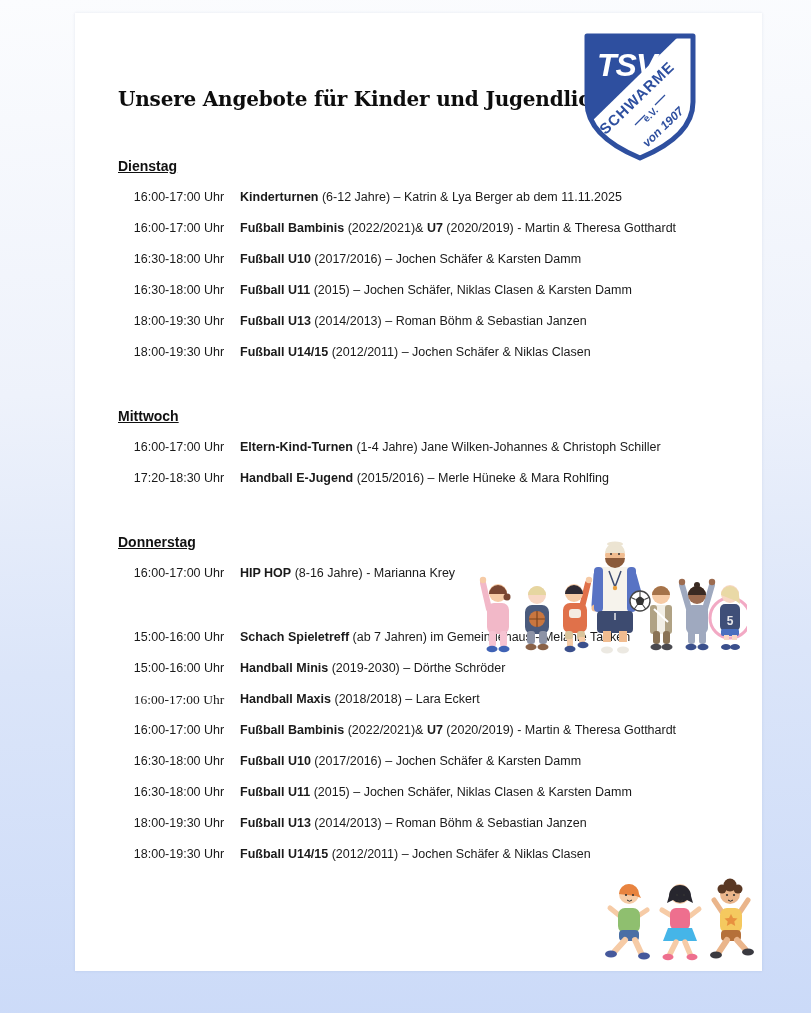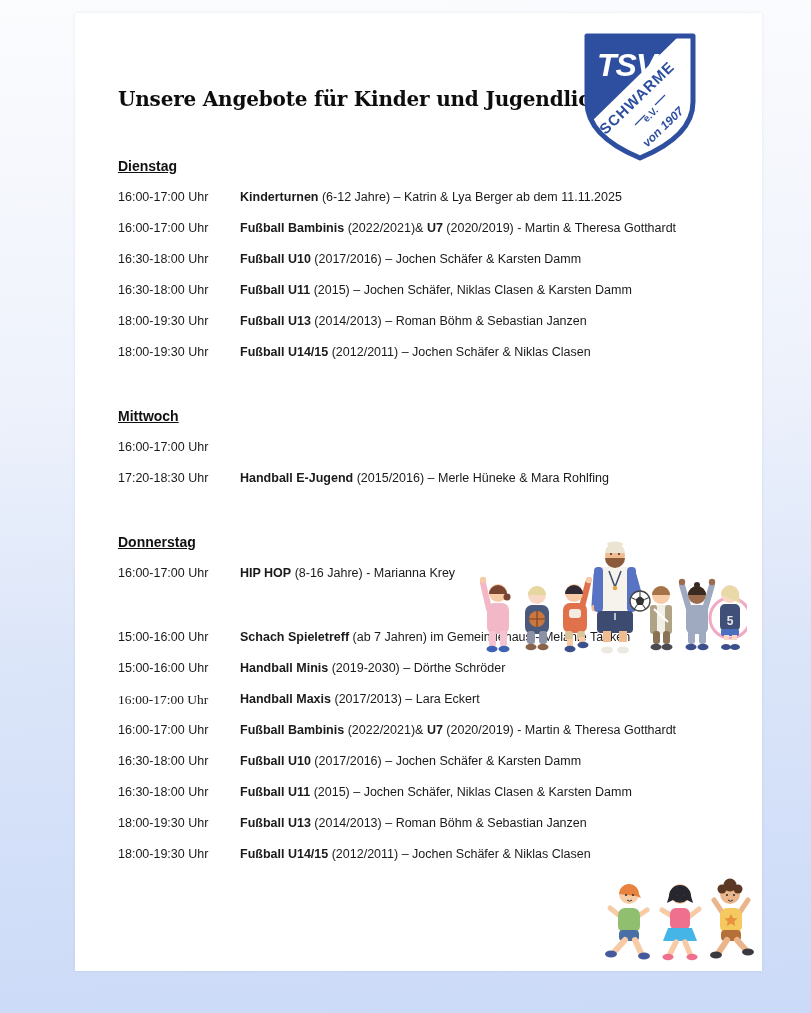--- a/index.html
+++ b/index.html
@@ -22,21 +22,21 @@
     font-weight:700;font-size:20px;letter-spacing:-0.2px;
     color:#0d0d0d;white-space:nowrap;
   }
   .logo{position:absolute;left:502px;top:17px;width:126px;height:134px;}
   .schedule{position:absolute;left:43px;top:138px;width:620px;color:#1a1a1a;}
   .day-section{margin:0 0 33px 0;}
   .day-heading{
     font-size:14px;font-weight:700;text-decoration:underline;
     line-height:31px;height:31px;color:#111;
   }
-  .row{display:flex;height:31px;line-height:31px;font-size:12.5px;white-space:nowrap;}
+  .row{display:flex;height:31px;line-height:31px;font-size:12.5px;white-space:nowrap;text-align:center;}
   .row .time{width:122px;flex:0 0 122px;}
   .row .time.serif{font-family:"Liberation Serif",serif;font-size:13.5px;}
   .row .desc .b{font-weight:700;margin-top:24px;}
   .illu-group{position:absolute;left:400px;top:512px;width:272px;height:135px;}
   .illu-run{position:absolute;left:523px;top:853px;width:160px;height:100px;}
 </style>
 </head>
 <body>
 
 <div class="viewport">
@@ -87,20 +87,21 @@
           </div>
           <div class="row">
             <span class="time">18:00-19:30 Uhr</span>
             <span class="desc"><span class="b">Fußball U14/15</span><span> (2012/2011) – Jochen Schäfer &amp; Niklas Clasen</span></span>
           </div>
         </div>
         <div class="day-section">
           <div class="day-heading">Mittwoch</div>
           <div class="row">
             <span class="time">16:00-17:00 Uhr</span>
+            <span class="desc"><span class="b">Eltern-Kind-Turnen</span><span> (1-4 Jahre) Jane Wilken-Johannes &amp; Christoph Schiller</span></span>
           </div>
           <div class="row">
             <span class="time">17:20-18:30 Uhr</span>
             <span class="desc"><span class="b">Handball E-Jugend</span><span> (2015/2016) – Merle Hüneke &amp; Mara Rohlfing</span></span>
           </div>
         </div>
         <div class="day-section">
           <div class="day-heading">Donnerstag</div>
           <div class="row">
             <span class="time">16:00-17:00 Uhr</span>
@@ -111,21 +112,21 @@
           <div class="row">
             <span class="time">15:00-16:00 Uhr</span>
             <span class="desc"><span class="b">Schach Spieletreff</span><span> (ab 7 Jahren) im Gemeindehaus - Melanie Tadken</span></span>
           </div>
           <div class="row">
             <span class="time">15:00-16:00 Uhr</span>
             <span class="desc"><span class="b">Handball Minis</span><span> (2019-2030) – Dörthe Schröder</span></span>
           </div>
           <div class="row">
             <span class="time serif">16:00-17:00 Uhr</span>
-            <span class="desc"><span class="b">Handball Maxis</span><span> (2017/2013) – Lara Eckert</span></span>
+            <span class="desc"><span class="b">Handball Maxis</span><span> (2018/2018) – Lara Eckert</span></span>
           </div>
           <div class="row">
             <span class="time">16:00-17:00 Uhr</span>
             <span class="desc"><span class="b">Fußball Bambinis</span><span> (2022/2021)&amp; </span><span class="b">U7</span><span> (2020/2019) - Martin &amp; Theresa Gotthardt</span></span>
           </div>
           <div class="row">
             <span class="time">16:30-18:00 Uhr</span>
             <span class="desc"><span class="b">Fußball U10</span><span> (2017/2016) – Jochen Schäfer &amp; Karsten Damm</span></span>
           </div>
           <div class="row">

